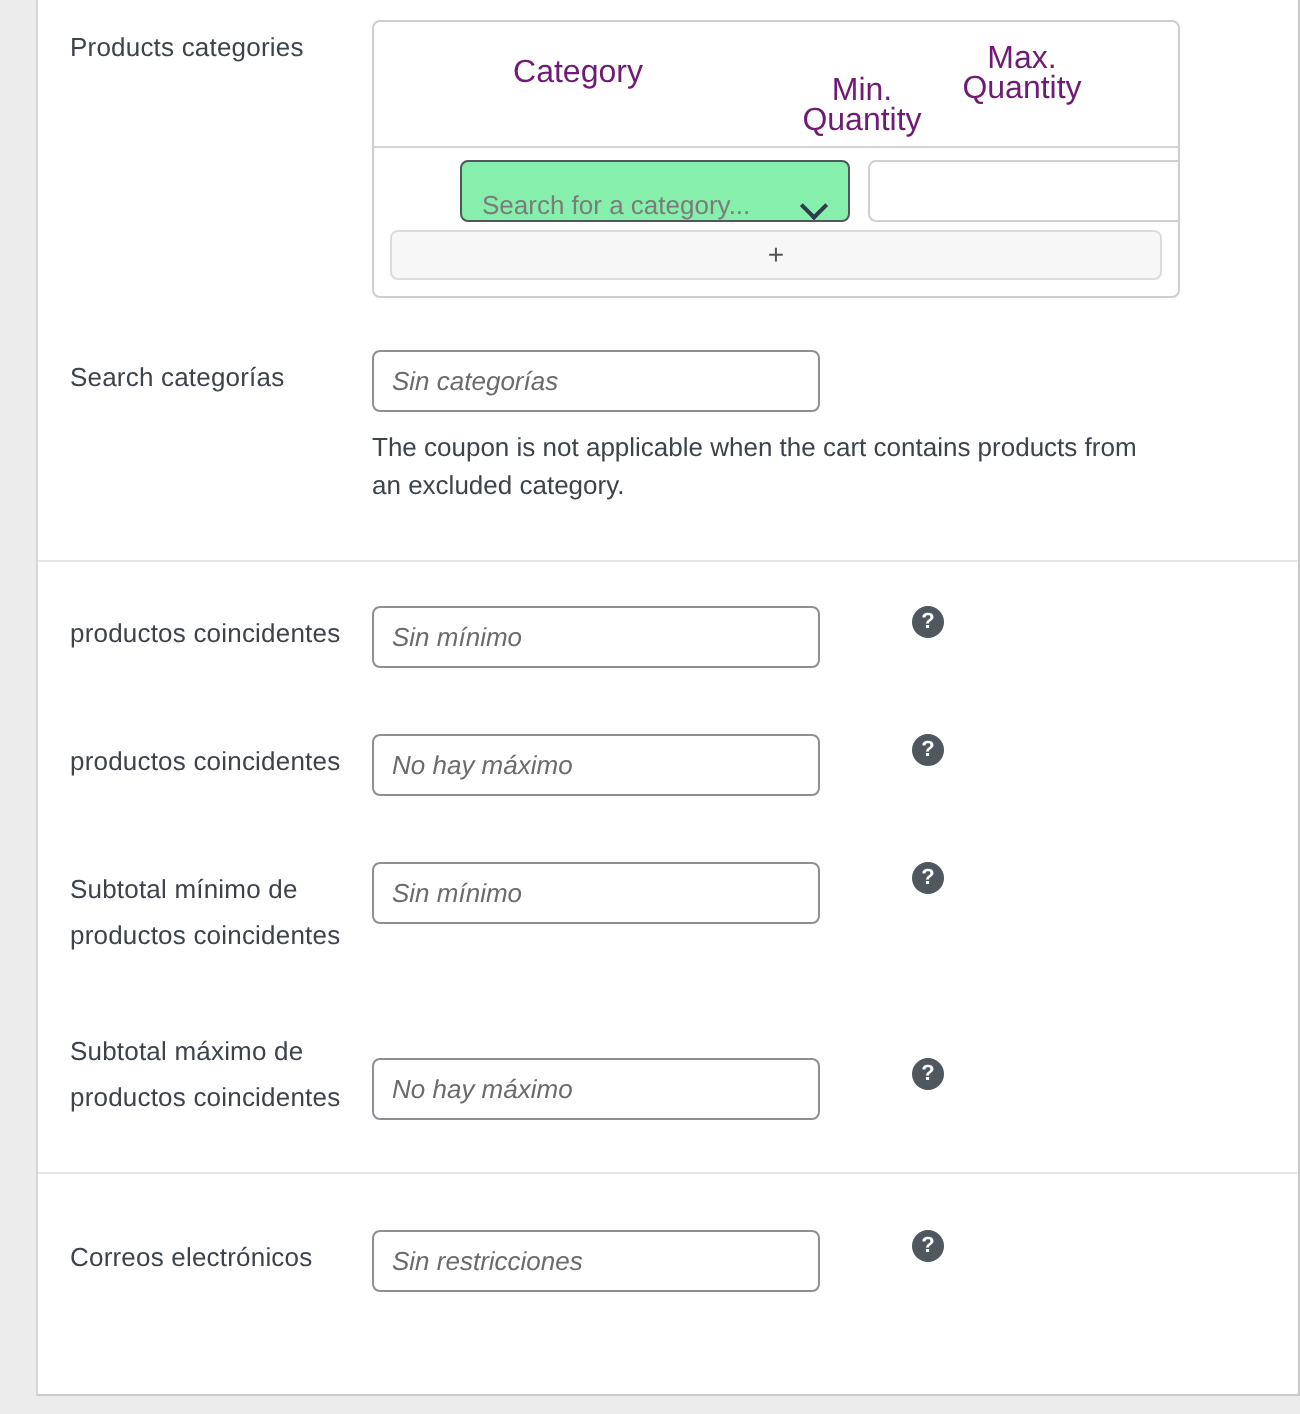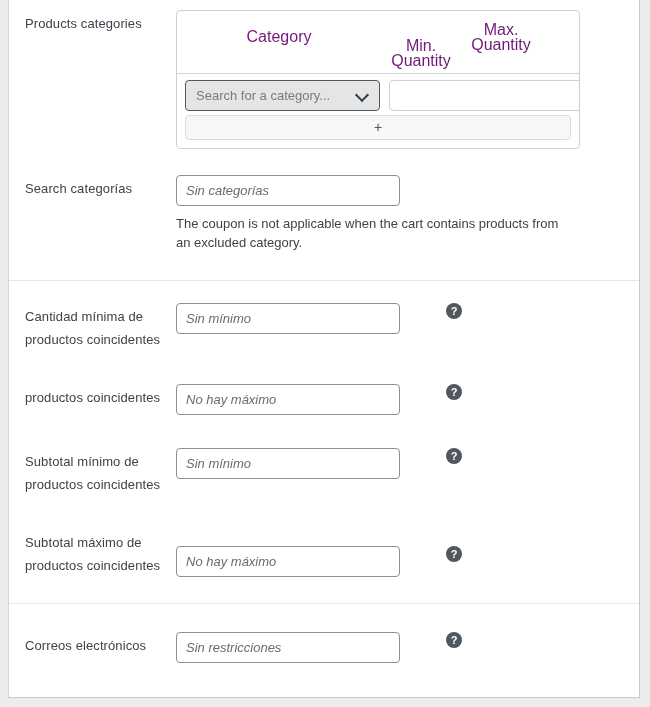--- a/index.html
+++ b/index.html
@@ -5,21 +5,21 @@
   * { box-sizing: border-box; }
   html, body {
     margin: 0; padding: 0;
     width: 650px; height: 707px;
     background: #ececec;
     font-family: "Liberation Sans", sans-serif;
     overflow: hidden;
   }
   .panel {
     position: absolute;
-    left: 8px; top: 0; width: 632px; height: 698px;
+    left: 18px; top: 0; width: 632px; height: 698px;
     background: #ffffff;
     border-left: 1px solid #d6d6d6;
     border-right: 1px solid #c9c9c9;
     border-bottom: 1px solid #c9c9c9;
   }
   .section { border-bottom: 1px solid #e6e6e6; }
   .section.last { border-bottom: none; }
 
   .field-row {
     display: flex;
@@ -66,24 +66,25 @@
     display: flex;
     align-items: center;
     padding: 6px 0 4px 8px;
   }
   .cat-select {
     position: relative;
     flex: 0 0 195px;
     height: 31px;
     border: 1px solid #50575e;
     border-radius: 4px;
-    background: #e5e5e5;
-    display: flex;
-    align-items: center;
+    background: #86efac;
+    display: flex;
+    align-items: flex-end;
     padding: 0 10px;
+    margin-left: 35px;
   }
   .cat-select .sel-text {
     font-size: 13px;
     color: #7b7b7b;
     flex: 1 1 auto;
   }
   .chev {
     width: 13px; height: 13px;
     position: relative;
     margin-left: 4px;
@@ -210,21 +211,20 @@
         <input class="txt-input" type="text" placeholder="Sin categorías" style="">
         <div class="desc">The coupon is not applicable when the cart contains products from an excluded category.</div>
       </div>
     </div>
   </div>
 
   <div class="section" style="padding-top:16px; padding-bottom:16px;">
 
     <div class="field-row" style="padding-top:6px;">
       <div class="field-label">
-        <div>Cantidad mínima de</div>
         <div>productos coincidentes</div>
       </div>
       <div class="field-body inline-field">
         <input class="txt-input" type="text" placeholder="Sin mínimo" style="">
         <span class="help">?</span>
       </div>
     </div>
 
     <div class="field-row" style="padding-top:33px;">
       <div class="field-label">

